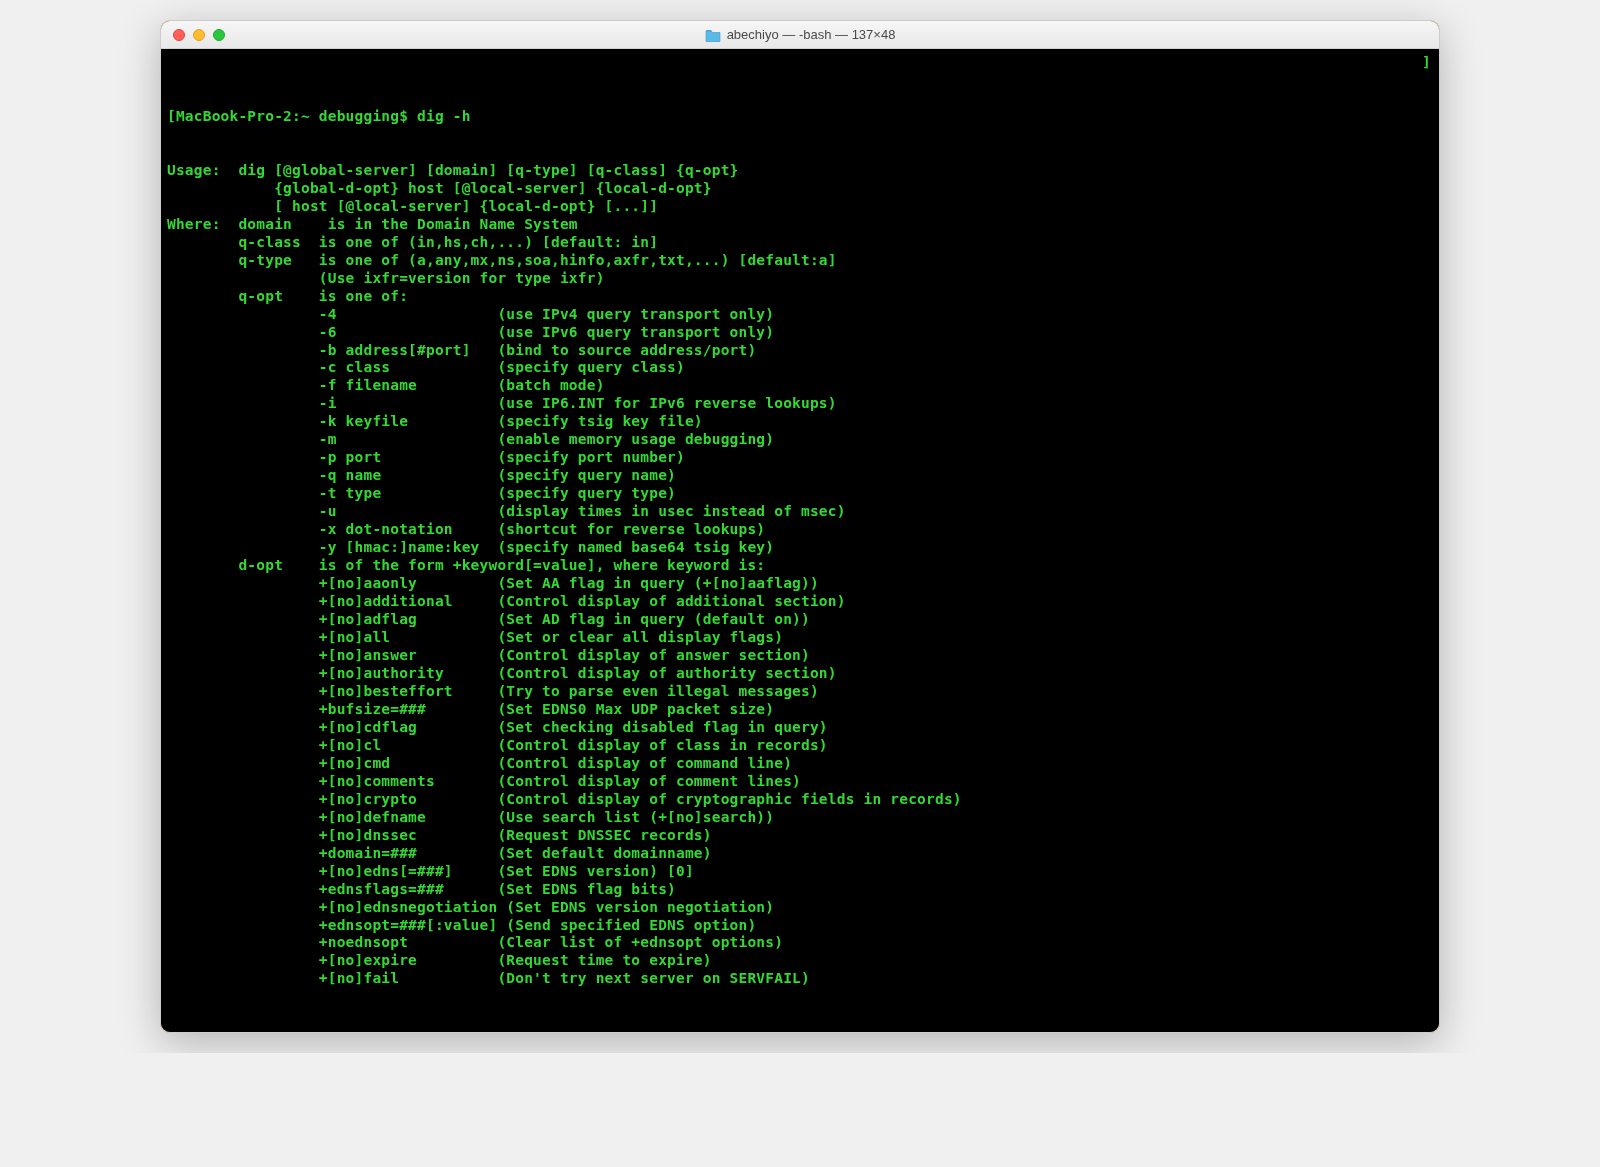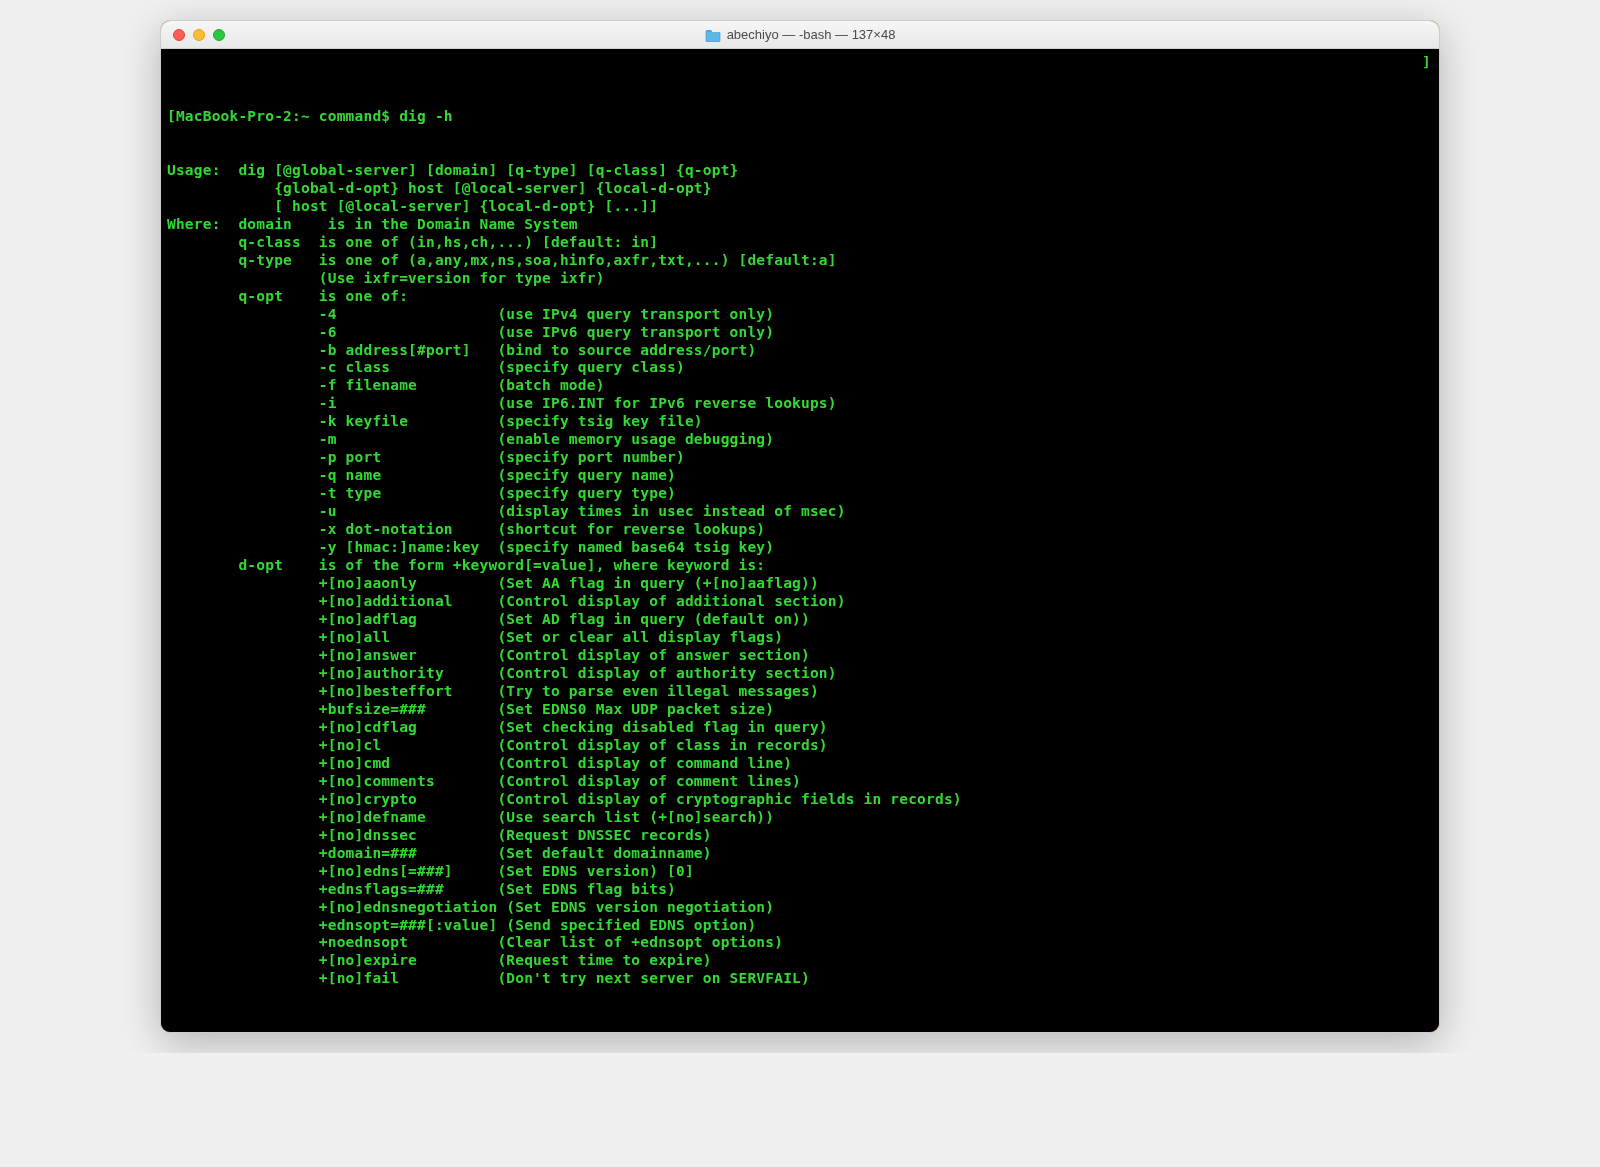--- a/index.html
+++ b/index.html
@@ -95,16 +95,16 @@
         <svg viewBox="0 0 16 14" width="16" height="14">
           <path d="M1 3 h5 l1.5 1.5 H15 v8.5 a1 1 0 0 1 -1 1 H2 a1 1 0 0 1 -1 -1 Z" fill="#5ab9e8" stroke="#3a99c8" stroke-width="0.6"></path>
           <path d="M1 3 a1 1 0 0 1 1 -1 h4 l1.5 1.5 H1 Z" fill="#4aa9d8"></path>
         </svg>
       </span>
       <span>abechiyo — -bash — 137×48</span>
     </div>
   </div>
   <div class="terminal">
     <span class="term-corner">]</span>
-    <div class="prompt-line"><span class="prompt-host">[MacBook-Pro-2:~ command$ </span><span class="prompt-cmd">dig -h</span></div>
+    <div class="prompt-line"><span class="prompt-host">[MacBook-Pro-2:~ debugging$ </span><span class="prompt-cmd">dig -h</span></div>
     <div id="output"><div class="out-line">Usage:  dig [@global-server] [domain] [q-type] [q-class] {q-opt}</div><div class="out-line">            {global-d-opt} host [@local-server] {local-d-opt}</div><div class="out-line">            [ host [@local-server] {local-d-opt} [...]]</div><div class="out-line">Where:  domain    is in the Domain Name System</div><div class="out-line">        q-class  is one of (in,hs,ch,...) [default: in]</div><div class="out-line">        q-type   is one of (a,any,mx,ns,soa,hinfo,axfr,txt,...) [default:a]</div><div class="out-line">                 (Use ixfr=version for type ixfr)</div><div class="out-line">        q-opt    is one of:</div><div class="out-line">                 -4                  (use IPv4 query transport only)</div><div class="out-line">                 -6                  (use IPv6 query transport only)</div><div class="out-line">                 -b address[#port]   (bind to source address/port)</div><div class="out-line">                 -c class            (specify query class)</div><div class="out-line">                 -f filename         (batch mode)</div><div class="out-line">                 -i                  (use IP6.INT for IPv6 reverse lookups)</div><div class="out-line">                 -k keyfile          (specify tsig key file)</div><div class="out-line">                 -m                  (enable memory usage debugging)</div><div class="out-line">                 -p port             (specify port number)</div><div class="out-line">                 -q name             (specify query name)</div><div class="out-line">                 -t type             (specify query type)</div><div class="out-line">                 -u                  (display times in usec instead of msec)</div><div class="out-line">                 -x dot-notation     (shortcut for reverse lookups)</div><div class="out-line">                 -y [hmac:]name:key  (specify named base64 tsig key)</div><div class="out-line">        d-opt    is of the form +keyword[=value], where keyword is:</div><div class="out-line">                 +[no]aaonly         (Set AA flag in query (+[no]aaflag))</div><div class="out-line">                 +[no]additional     (Control display of additional section)</div><div class="out-line">                 +[no]adflag         (Set AD flag in query (default on))</div><div class="out-line">                 +[no]all            (Set or clear all display flags)</div><div class="out-line">                 +[no]answer         (Control display of answer section)</div><div class="out-line">                 +[no]authority      (Control display of authority section)</div><div class="out-line">                 +[no]besteffort     (Try to parse even illegal messages)</div><div class="out-line">                 +bufsize=###        (Set EDNS0 Max UDP packet size)</div><div class="out-line">                 +[no]cdflag         (Set checking disabled flag in query)</div><div class="out-line">                 +[no]cl             (Control display of class in records)</div><div class="out-line">                 +[no]cmd            (Control display of command line)</div><div class="out-line">                 +[no]comments       (Control display of comment lines)</div><div class="out-line">                 +[no]crypto         (Control display of cryptographic fields in records)</div><div class="out-line">                 +[no]defname        (Use search list (+[no]search))</div><div class="out-line">                 +[no]dnssec         (Request DNSSEC records)</div><div class="out-line">                 +domain=###         (Set default domainname)</div><div class="out-line">                 +[no]edns[=###]     (Set EDNS version) [0]</div><div class="out-line">                 +ednsflags=###      (Set EDNS flag bits)</div><div class="out-line">                 +[no]ednsnegotiation (Set EDNS version negotiation)</div><div class="out-line">                 +ednsopt=###[:value] (Send specified EDNS option)</div><div class="out-line">                 +noednsopt          (Clear list of +ednsopt options)</div><div class="out-line">                 +[no]expire         (Request time to expire)</div><div class="out-line">                 +[no]fail           (Don't try next server on SERVFAIL)</div></div>
   </div>
 </div>
 
 </body></html>

